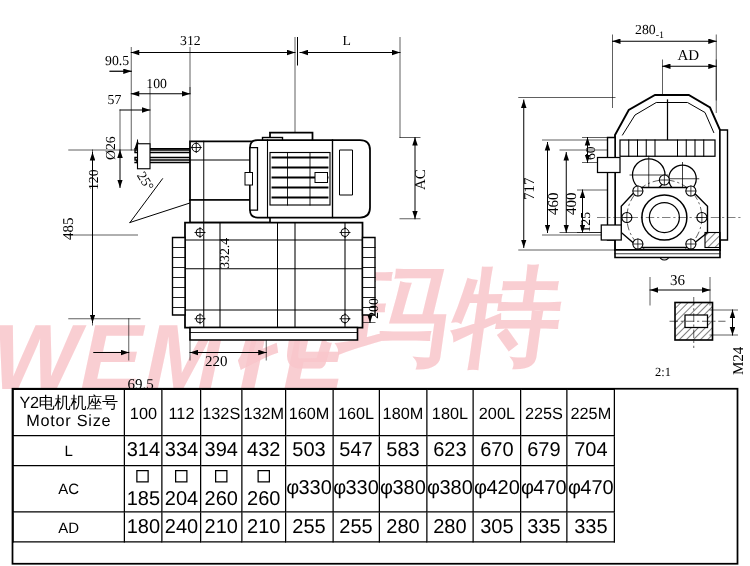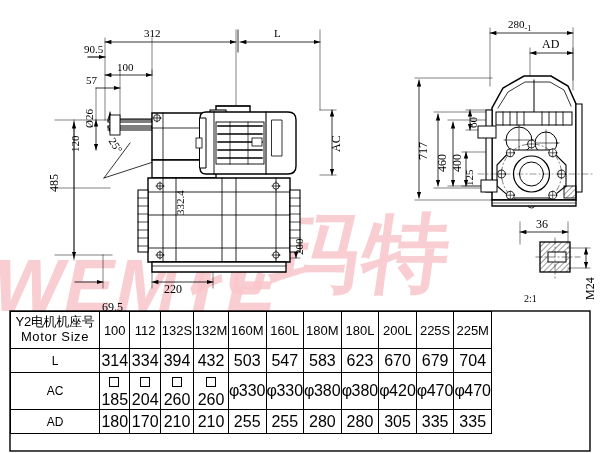--- a/index.html
+++ b/index.html
@@ -466,21 +466,21 @@
           <td><span class="ph">φ</span>330</td>
           <td><span class="ph">φ</span>380</td>
           <td><span class="ph">φ</span>380</td>
           <td><span class="ph">φ</span>420</td>
           <td><span class="ph">φ</span>470</td>
           <td><span class="ph">φ</span>470</td>
         </tr>
       <tr>
           <td class="lbl">AD</td>
           <td>180</td>
-          <td>170</td>
+          <td>240</td>
           <td>210</td>
           <td>210</td>
           <td>255</td>
           <td>255</td>
           <td>280</td>
           <td>280</td>
           <td>305</td>
           <td>335</td>
           <td>335</td>
         </tr>

